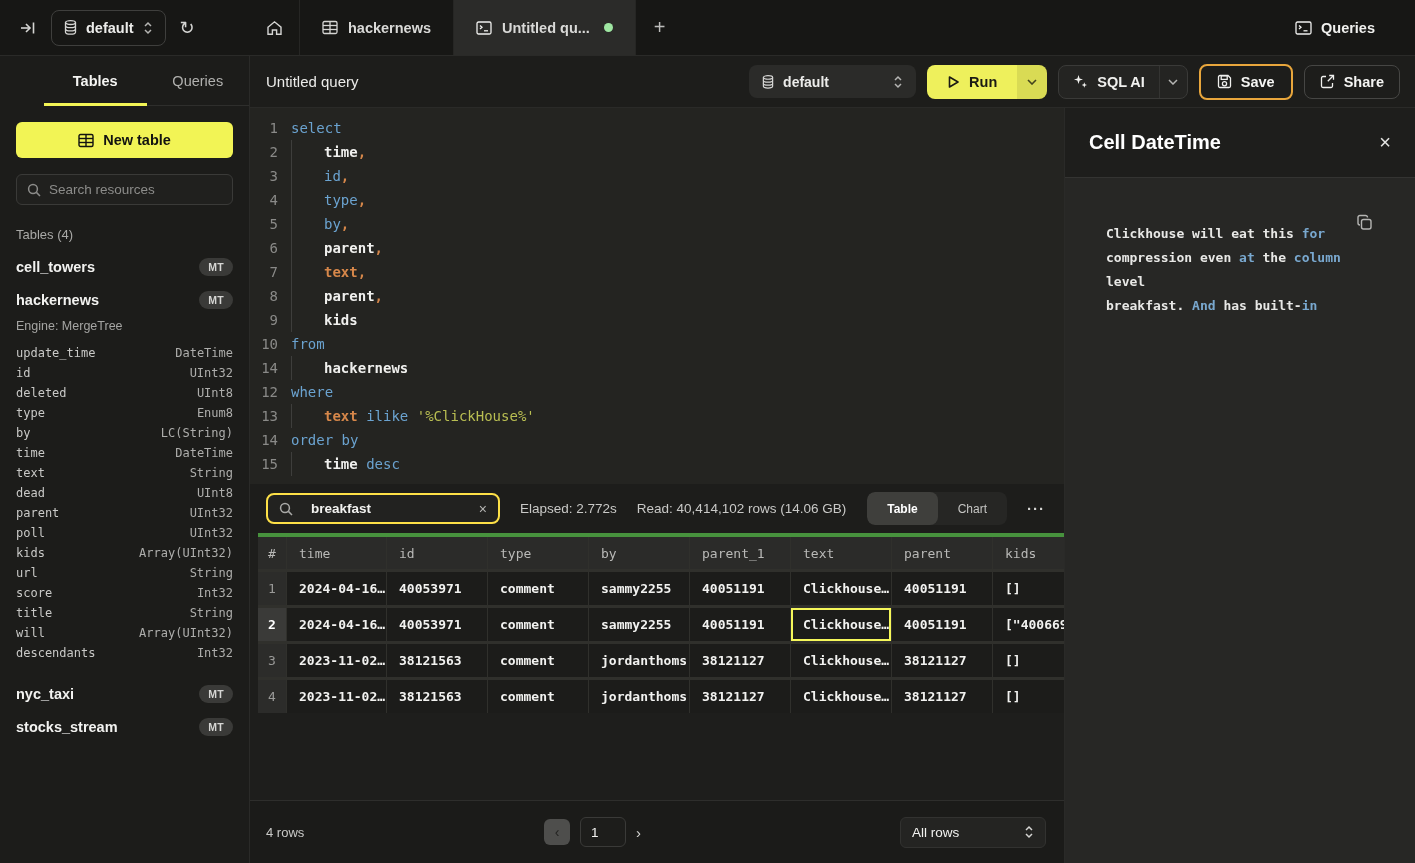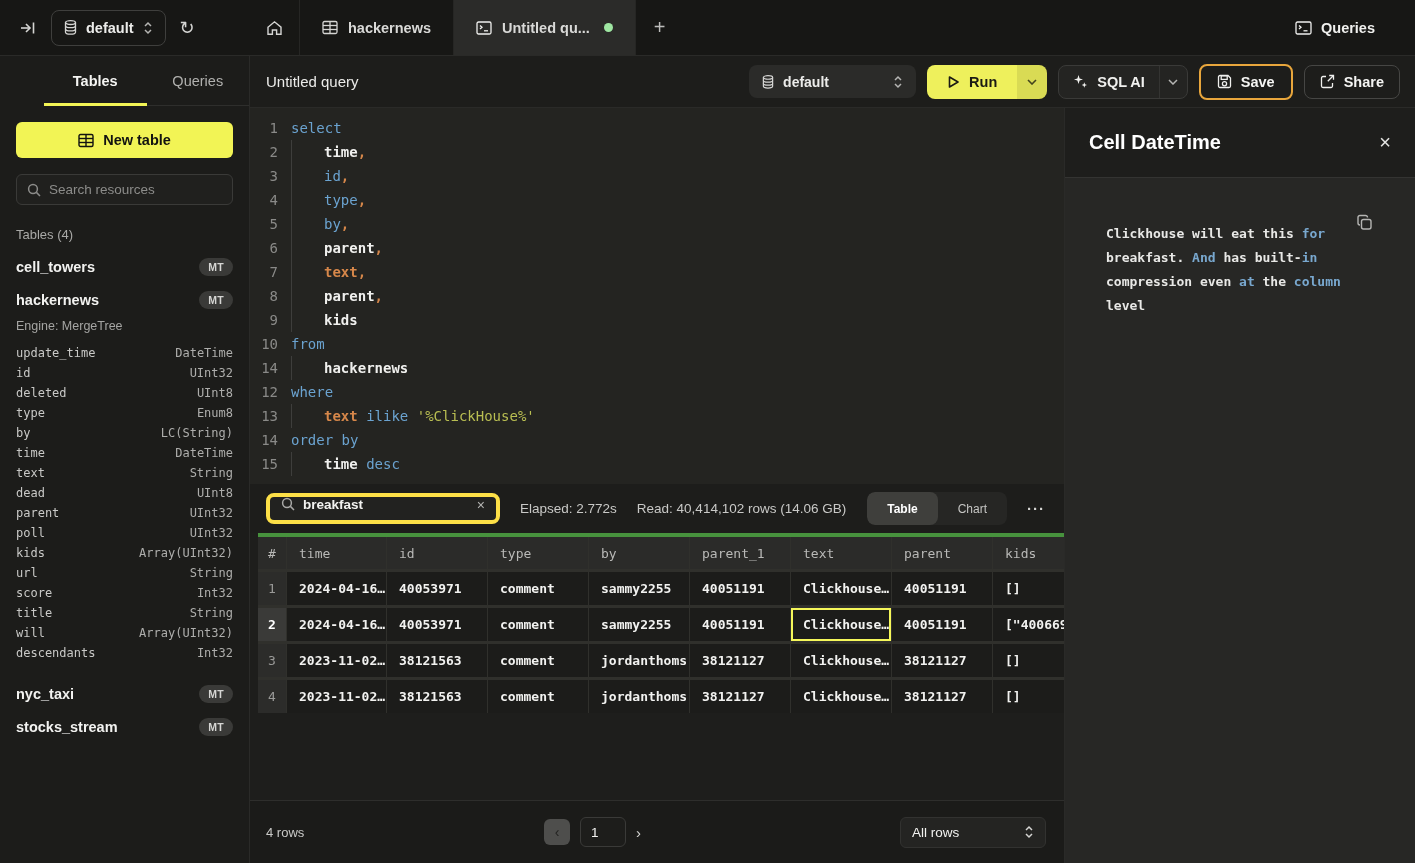--- a/index.html
+++ b/index.html
@@ -89,22 +89,22 @@
   .code-line .ln { width:28px; flex:none; text-align:right; color:#8a8a88; margin-right:13px; }
   .code-line .guide { display:inline-block; width:33px; height:24px; border-left:1px solid #3e3e3c; flex:none; }
   .tok-kw { color:#6ba3d0; }
   .tok-id { color:#f0f0ee; font-weight:700; }
   .tok-op { color:#d6874a; font-weight:700; }
   .tok-str { color:#b9be52; }
 
   
   .results-toolbar { height:49px; flex:none; display:flex; align-items:center; padding:0 19px 0 16px; gap:20px;
     background:#1d1d1b; }
-  .rt-search { width:234px; height:31px; background:#222220; border:4px solid #fde047; border-radius:8px;
-    display:flex; align-items:flex-start; gap:8px; padding:0 11px; flex:none; }
+  .rt-search { width:234px; height:31px; background:#222220; border:2px solid #fde047; border-radius:8px;
+    display:flex; align-items:center; gap:18px; padding:0 11px; flex:none; }
   .rt-search input { background:transparent; border:none; outline:none; color:#f2f2f0; font-size:13.5px;
     font-weight:700; width:100%; }
   .rt-search .clear { background:none; border:none; color:#b5b5b3; font-size:14px; cursor:pointer; }
   .stat { color:#c9c9c7; font-size:13.5px; }
   .stat.read { margin-right:auto; }
   .segmented { display:flex; background:#262624; border-radius:8px; padding:0; height:33px; overflow:hidden; }
   .seg { border:none; background:transparent; color:#c5c5c3; font-size:12px; padding:0 20px; cursor:pointer; }
   .seg.active { background:#3f3f3c; color:#ffffff; font-weight:700; border-radius:8px; }
   .more-btn { background:none; border:none; color:#d5d5d3; font-size:15px; letter-spacing:1px; font-weight:700; cursor:pointer; }
 
@@ -533,22 +533,22 @@
         </main>
 
         <aside class="inspector">
           <div class="insp-head">
             <span class="insp-title">Cell DateTime</span>
             <button class="insp-close">×</button>
           </div>
           <div class="insp-body">
             <div id="insp-text">
                 <div class="insp-line"><span class="plain">Clickhouse will eat this </span><span class="tok-kw">for</span></div>
+                <div class="insp-line"><span class="plain">compression even </span><span class="tok-kw">at</span><span class="plain"> the </span><span class="tok-kw">column</span><span class="plain"> level</span></div>
                 <div class="insp-line"><span class="plain">breakfast. </span><span class="tok-kw">And</span><span class="plain"> has built-</span><span class="tok-kw">in</span></div>
-                <div class="insp-line"><span class="plain">compression even </span><span class="tok-kw">at</span><span class="plain"> the </span><span class="tok-kw">column</span><span class="plain"> level</span></div>
               </div>
             <button class="copy-btn">
               <svg width="17" height="17" viewBox="0 0 17 17" fill="none" stroke="#b5b5b3" stroke-width="1.4">
                 <rect x="5.5" y="5.5" width="9.5" height="9.5" rx="2"></rect>
                 <path d="M11.5 3.5 V3.5 a2 2 0 0 0 -2 -2 H4 a2 2 0 0 0 -2 2 V9 a2 2 0 0 0 2 2"></path>
               </svg>
             </button>
           </div>
         </aside>
       </div>

